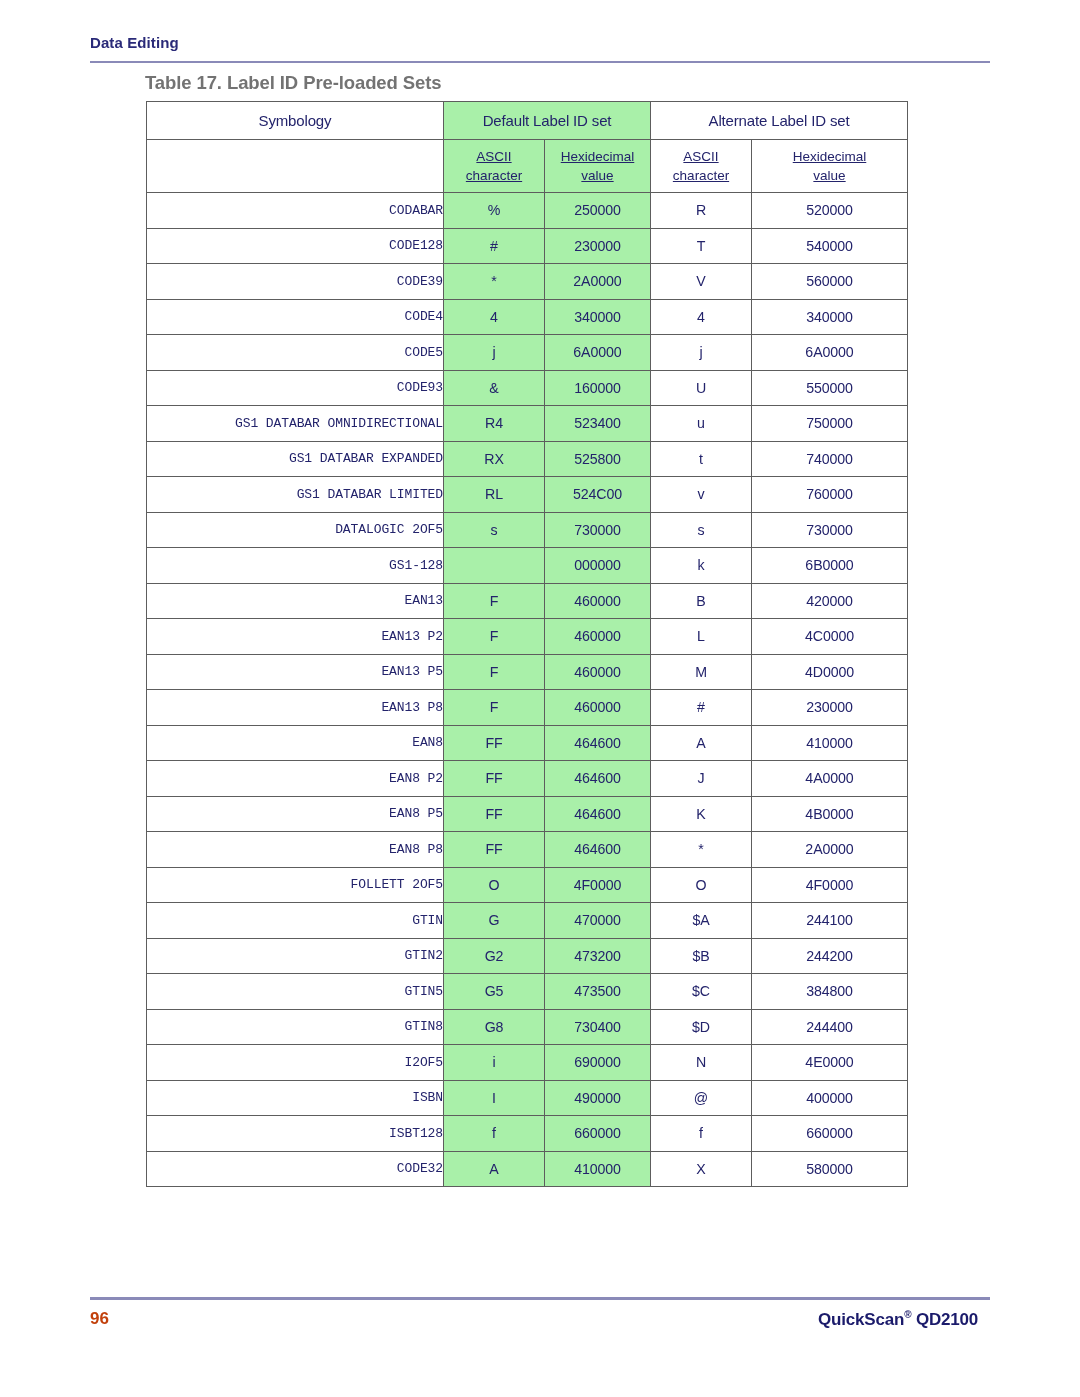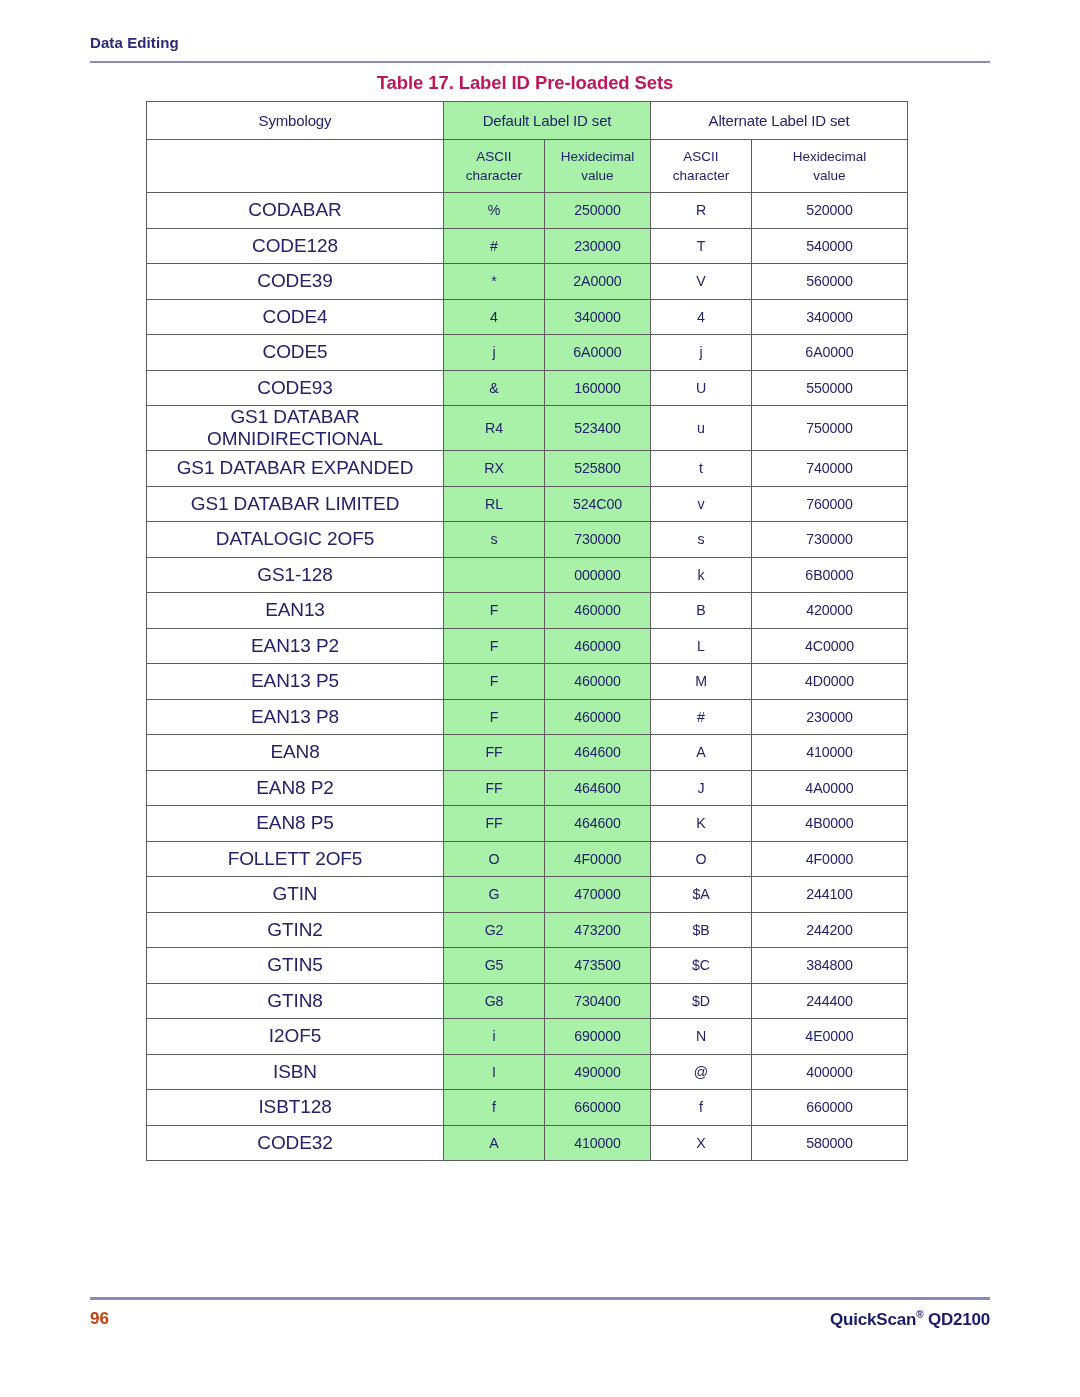--- a/index.html
+++ b/index.html
@@ -40,24 +40,24 @@
     height: 2px;
     background: #8a8ab8;
   }
 
   
   .table-title {
     position: absolute;
     left: 145px;
     top: 72px;
     width: 760px;
-    text-align: center;
+    text-align: left;
     font-size: 18.5px;
     font-weight: bold;
-    color: #be185d;
+    color: #737373;
     letter-spacing: -0.1px;
   }
 
   
   .tbl-wrap {
     position: absolute;
     left: 146px;
     top: 101px;
     width: 761px;
   }
@@ -85,32 +85,34 @@
     height: 37px;
     text-align: center;
     font-size: 15px;
     font-weight: bold;
     letter-spacing: -0.15px;
   }
   .sub-head {
     height: 52px;
     font-size: 13.5px;
     line-height: 1.42;
+    text-decoration: underline;
   }
   .sub-head .ln { display: block; }
 
   td.green, th.green { background: #a9f0a9; }
   td.white, th.white { background: #ffffff; }
 
   tbody tr { height: 35.5px; }
   td.sym {
     padding-left: 13px;
-    font-size: 19px;
+    font-size: 13px;
     letter-spacing: -0.1px;
-    text-align: center;
+    text-align: right;
+    font-family: Liberation Mono, monospace;
   }
   td.val {
     text-align: center;
     font-size: 14.2px;
     letter-spacing: -0.1px;
   }
 
   
   .footer-rule {
     position: absolute;
@@ -123,21 +125,21 @@
   .footer-page {
     position: absolute;
     left: 90px;
     top: 1309px;
     font-size: 17px;
     font-weight: bold;
     color: #c2410c;
   }
   .footer-product {
     position: absolute;
-    right: 90px;
+    right: 102px;
     top: 1309px;
     font-size: 17px;
     font-weight: bold;
     color: #1b1b6b;
     letter-spacing: -0.2px;
   }
   .footer-product sup {
     font-size: 10px;
     vertical-align: super;
   }
@@ -308,20 +310,27 @@
             <td class="val white">4A0000</td>
           </tr>
           <tr>
             <td class="sym white">EAN8 P5</td>
             <td class="val green">FF</td>
             <td class="val green">464600</td>
             <td class="val white">K</td>
             <td class="val white">4B0000</td>
           </tr>
           <tr>
+            <td class="sym white">EAN8 P8</td>
+            <td class="val green">FF</td>
+            <td class="val green">464600</td>
+            <td class="val white">*</td>
+            <td class="val white">2A0000</td>
+          </tr>
+          <tr>
             <td class="sym white">FOLLETT 2OF5</td>
             <td class="val green">O</td>
             <td class="val green">4F0000</td>
             <td class="val white">O</td>
             <td class="val white">4F0000</td>
           </tr>
           <tr>
             <td class="sym white">GTIN</td>
             <td class="val green">G</td>
             <td class="val green">470000</td>

